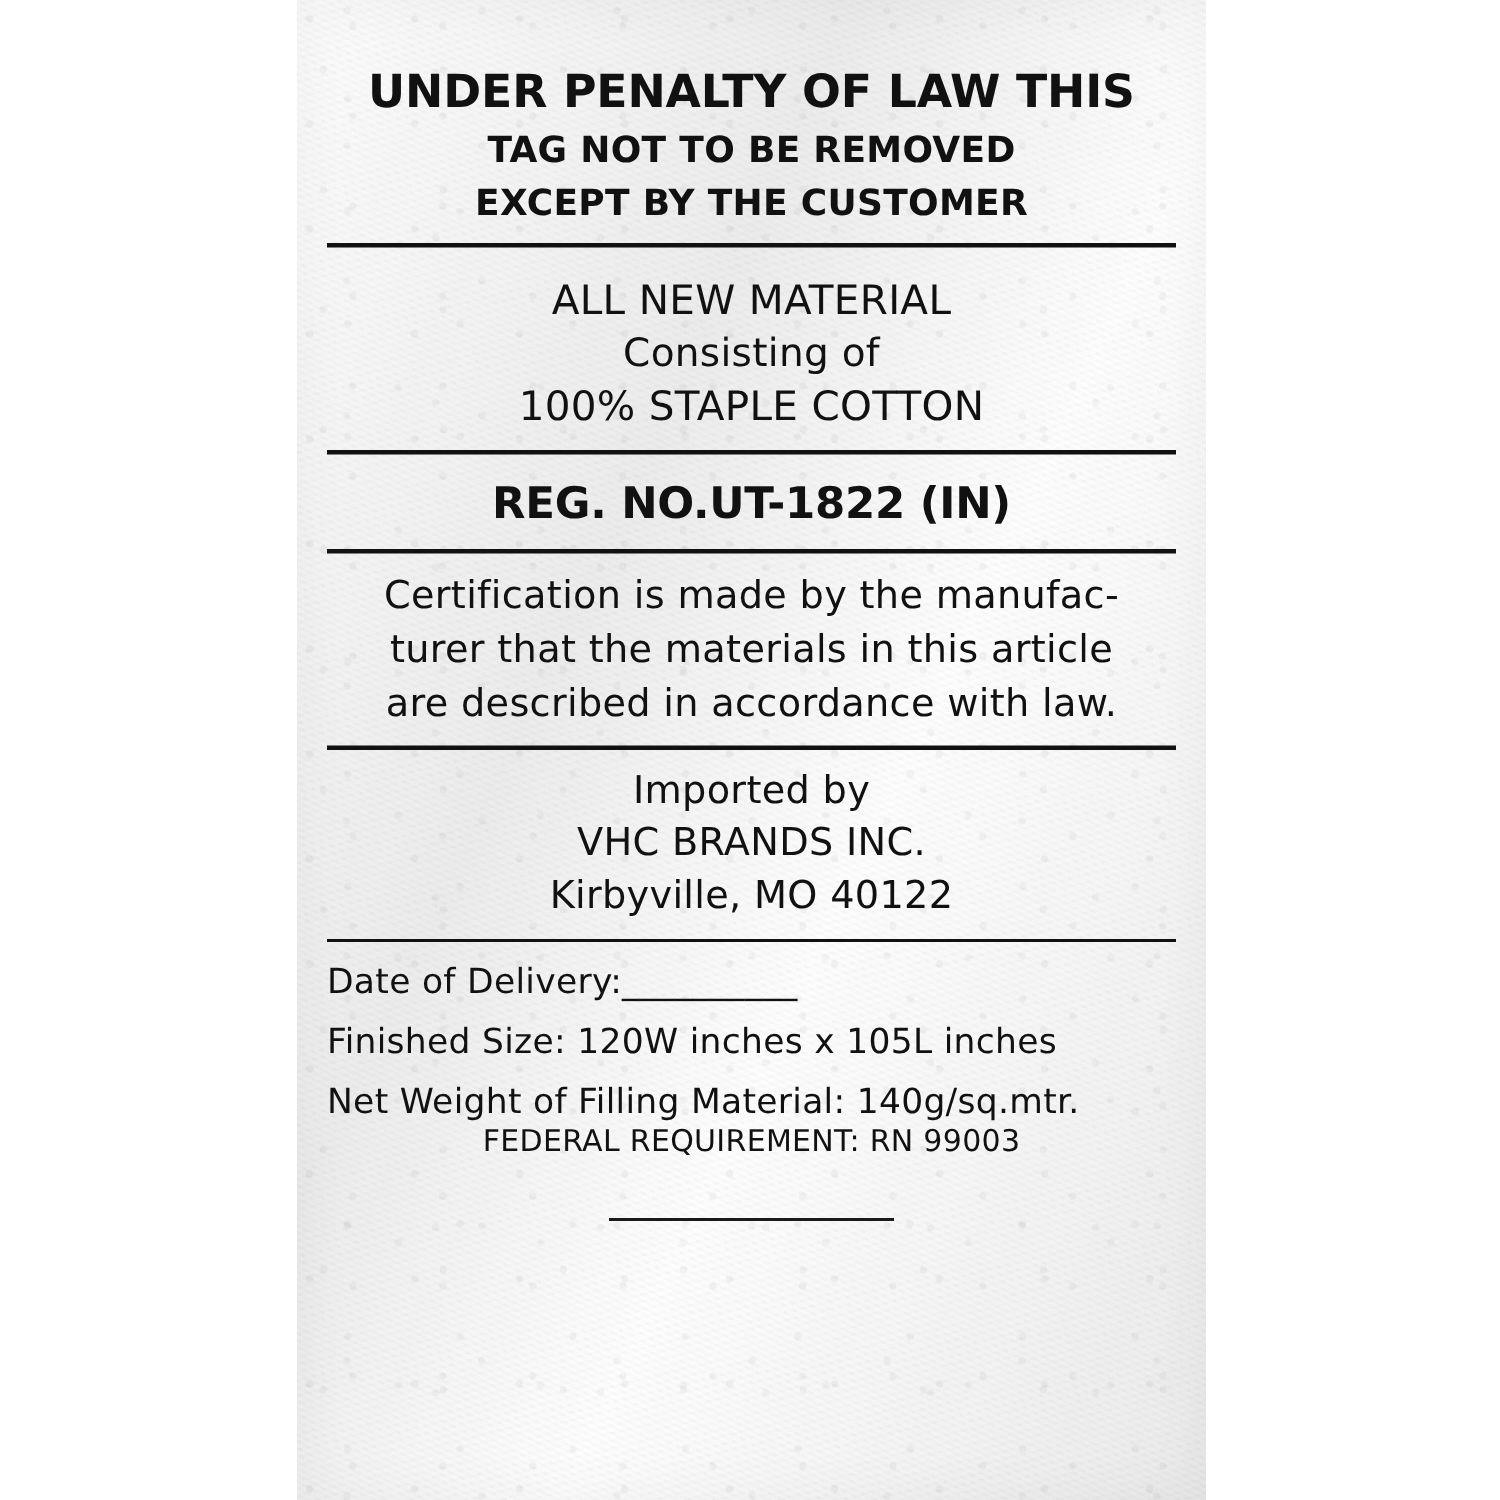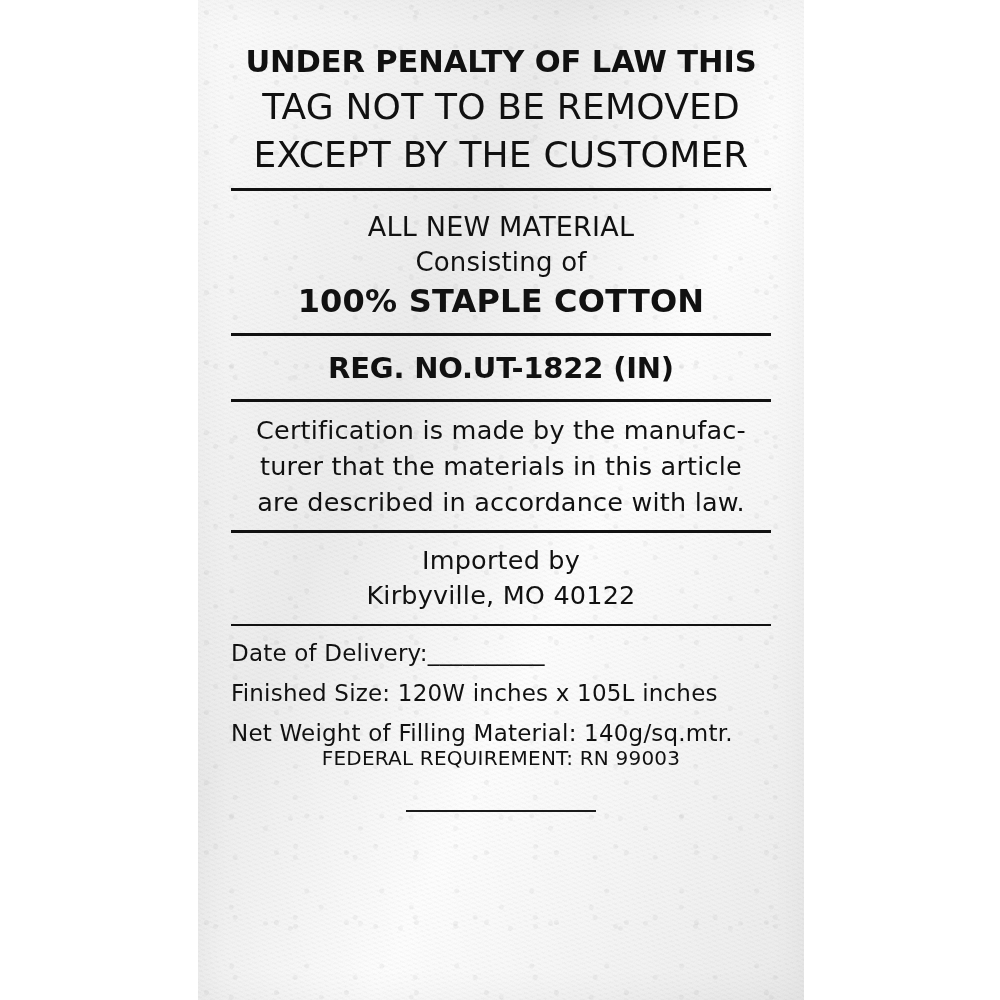--- a/index.html
+++ b/index.html
@@ -22,21 +22,21 @@
       radial-gradient(circle at 37% 8%, rgba(0,0,0,0.035) 0 2px, rgba(0,0,0,0) 3px),
       radial-gradient(circle at 62% 29%, rgba(0,0,0,0.04) 0 2px, rgba(0,0,0,0) 3px),
       radial-gradient(circle at 84% 44%, rgba(0,0,0,0.035) 0 2px, rgba(0,0,0,0) 3px),
       radial-gradient(circle at 22% 58%, rgba(0,0,0,0.04) 0 2px, rgba(0,0,0,0) 3px),
       radial-gradient(circle at 71% 72%, rgba(0,0,0,0.035) 0 2px, rgba(0,0,0,0) 3px),
       radial-gradient(circle at 45% 88%, rgba(0,0,0,0.04) 0 2px, rgba(0,0,0,0) 3px),
       linear-gradient(115deg, rgba(255,255,255,0.85) 0%, rgba(236,236,236,0.6) 35%, rgba(255,255,255,0.9) 60%, rgba(233,233,233,0.55) 100%),
       #ececec;
     background-size: 70px 70px, 90px 90px, 60px 60px, 110px 110px, 80px 80px, 95px 95px, 75px 75px, 100% 100%, 100% 100%;
     box-sizing: border-box;
-    padding: 0 29px;
+    padding: 0 16px;
     overflow: hidden;
   }
 
   
   #tag::before {
     content: "";
     position: absolute;
     inset: 0;
     pointer-events: none;
     background:
@@ -65,38 +65,38 @@
     letter-spacing: .2px;
   }
 
   .hdr-1 {
     font-size: 30.5px;
     font-weight: bold;
     margin-top: 44px;
     letter-spacing: -0.1px;
   }
   .hdr-2, .hdr-3 {
-    font-size: 36px;
-    font-weight: normal;
+    font-size: 24px;
+    font-weight: bold;
     margin-top: 7px;
   }
 
   hr.rule {
     border: none;
     border-top: 3px solid #111;
     margin: 13px 4px 0 4px;
   }
   hr.rule.thin { border-top-width: 2.5px; }
 
   .blk { margin-top: 20px; }
   .blk .line { margin-top: 5px; }
 
   .mat-1 { font-size: 27px; }
   .mat-2 { font-size: 26px; }
-  .mat-3 { font-size: 32px; font-weight: bold; }
+  .mat-3 { font-size: 27px; }
 
   .reg {
     font-size: 29px;
     font-weight: bold;
     margin-top: 15px;
     margin-bottom: 14px;
     letter-spacing: -0.2px;
   }
 
   .cert .line { font-size: 25.5px; margin-top: 6px; }
@@ -160,20 +160,21 @@
     <div class="cert">
       <div class="line">Certification is made by the manufac-</div>
       <div class="line">turer that the materials in this article</div>
       <div class="line">are described in accordance with law.</div>
     </div>
 
     <hr class="rule">
 
     <div class="imp">
       <div class="line">Imported by</div>
+      <div class="line">VHC BRANDS INC.</div>
       <div class="line">Kirbyville, MO 40122</div>
     </div>
 
     <hr class="rule thin">
 
     <div class="details">
       <div class="line first">Date of Delivery:__________</div>
       <div class="line">Finished Size: 120W inches x 105L inches</div>
       <div class="line">Net Weight of Filling Material: 140g/sq.mtr.</div>
     </div>

